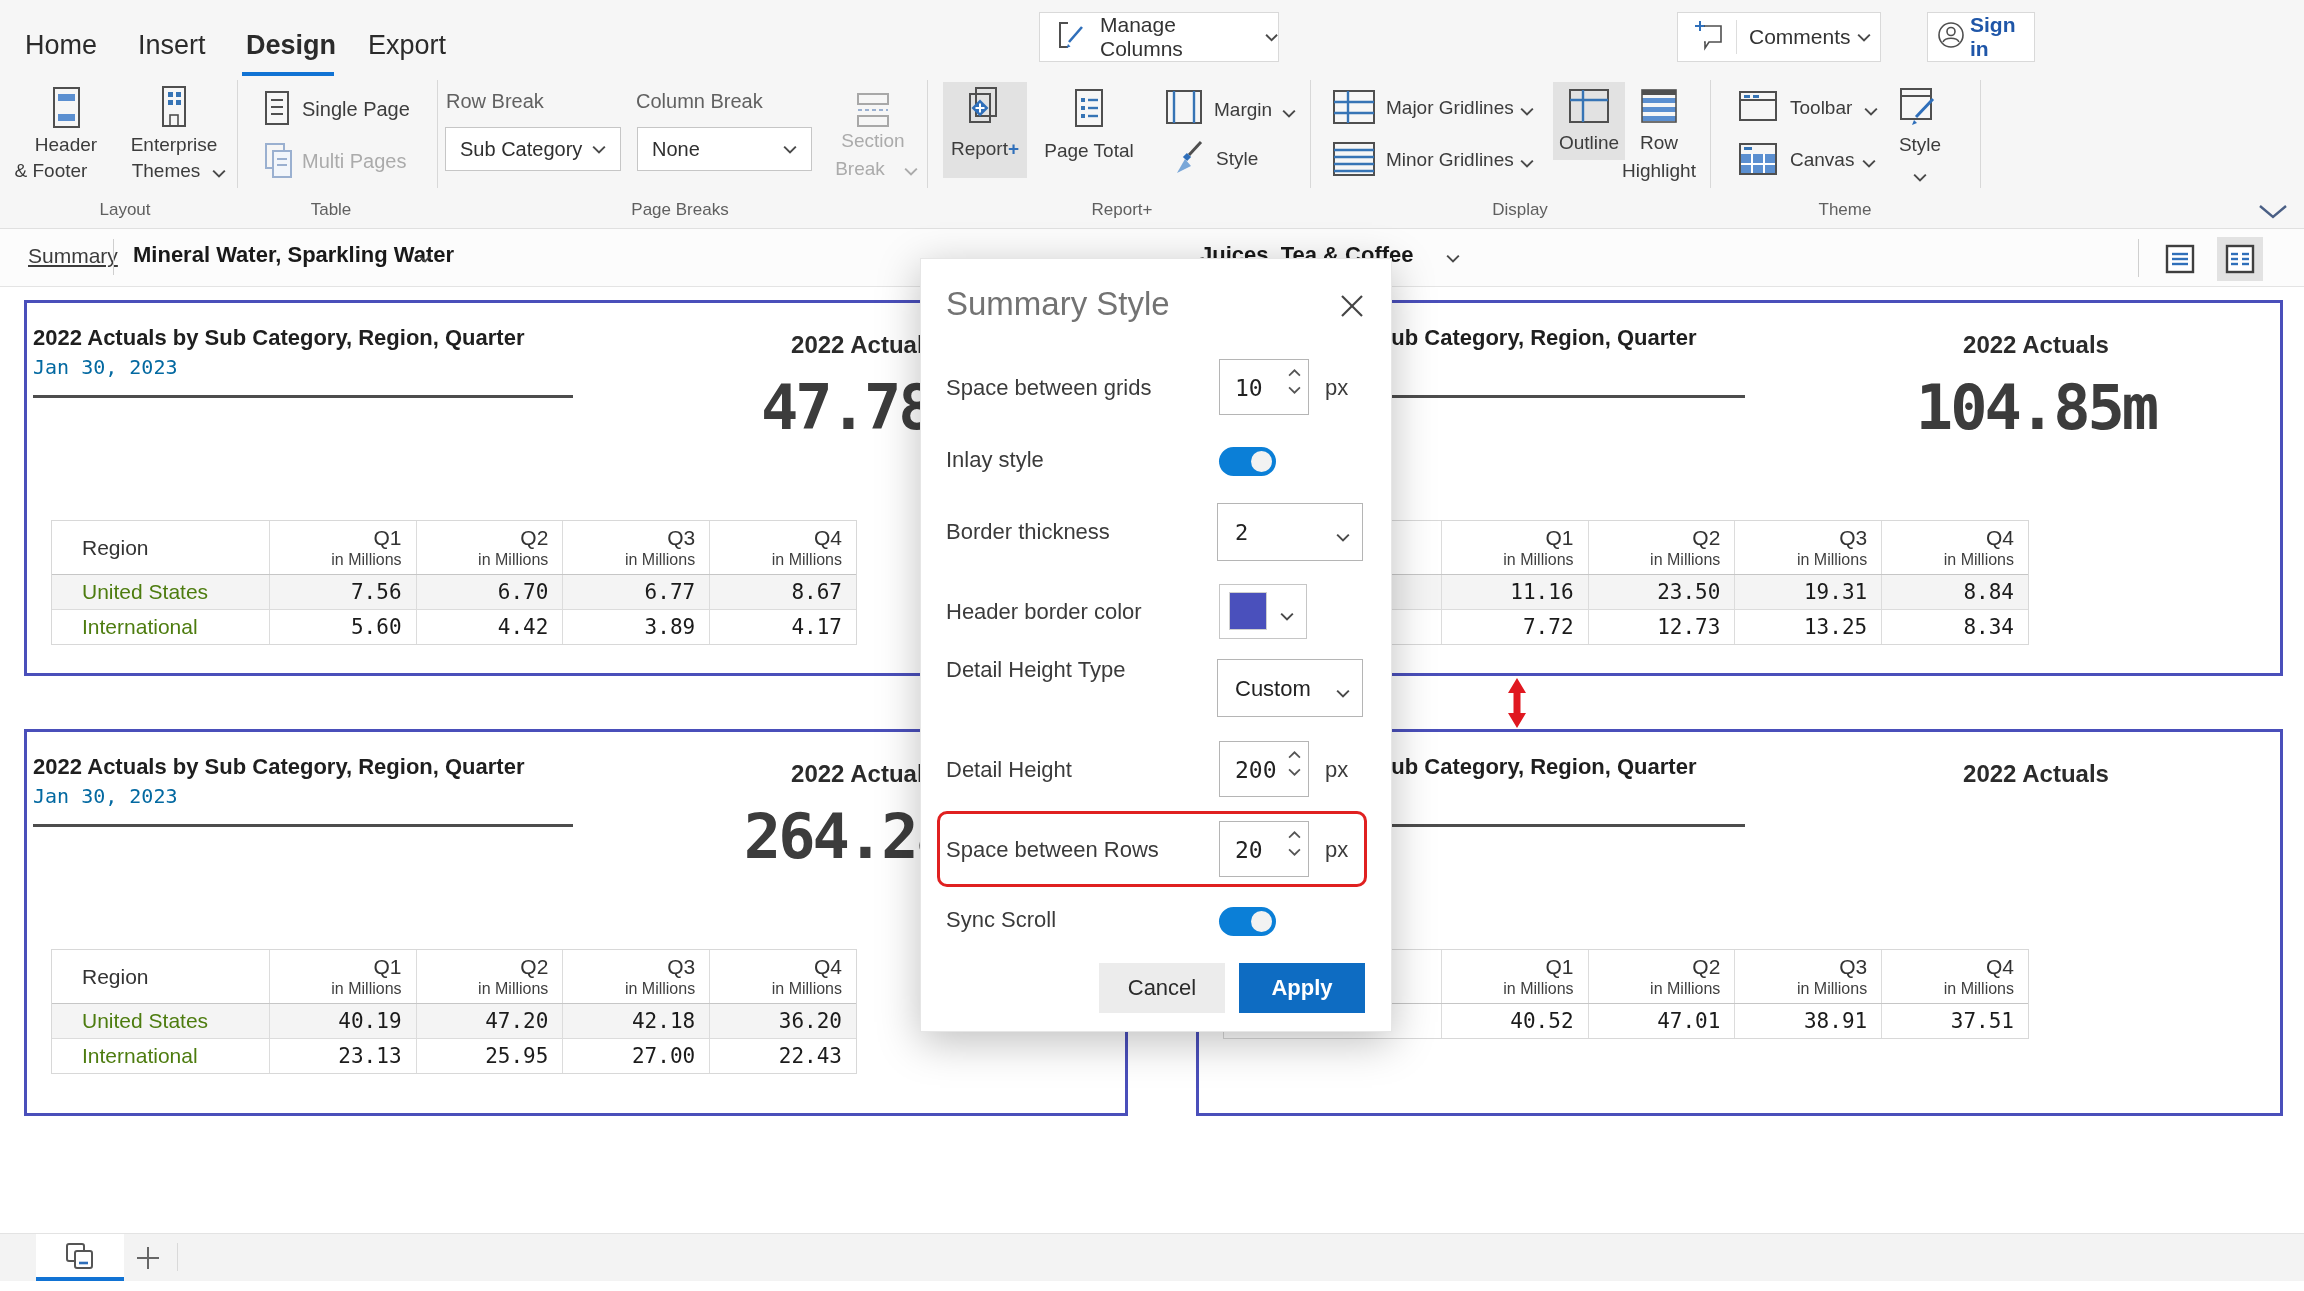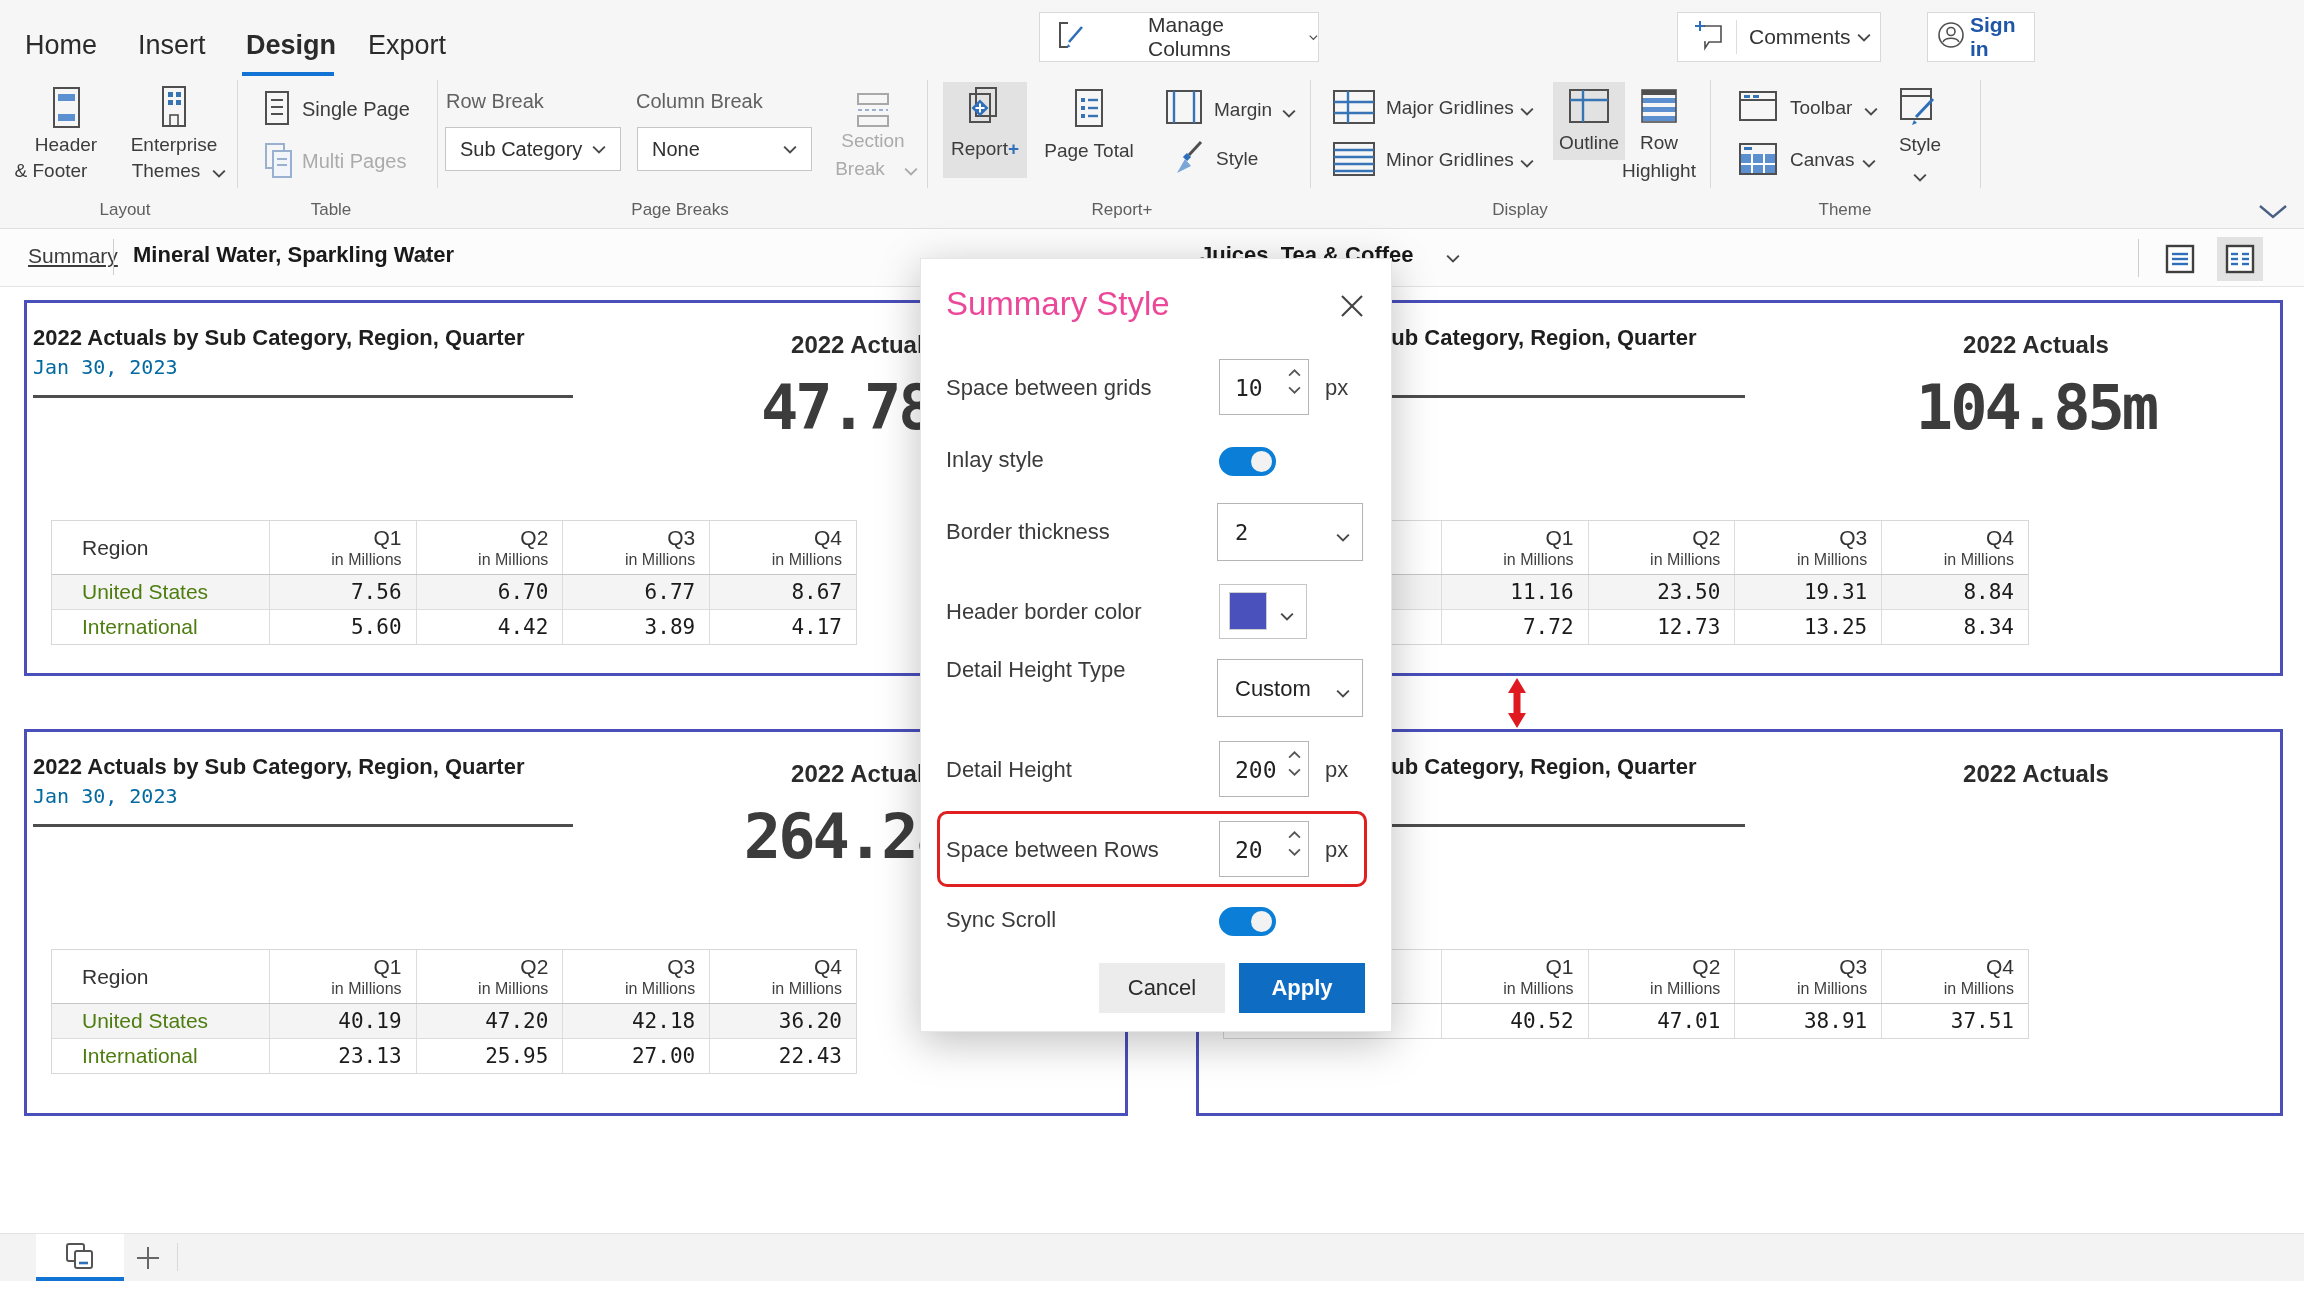--- a/index.html
+++ b/index.html
@@ -58,21 +58,21 @@
   .t-colhead-region{display:flex;align-items:center;padding-left:30px;font-size:21px;color:#333;}
   .t-data{height:34px;border-bottom:1px solid #dcdcdc;}
   .t-data:last-child{border-bottom:none;}
   .t-data.zebra{background:#f4f4f4;}
   .t-regioncell{font-size:21px;color:#4d7c0f;display:flex;align-items:center;padding-left:30px;}
   .t-numcell{font-family:"DejaVu Sans Mono",monospace;font-size:21px;color:#1b1b1b;text-align:right;padding:5px 14px 0 0;}
 
   
   #dialog{position:absolute;left:920px;top:258px;width:472px;height:774px;background:#fff;
           box-shadow:0 10px 40px rgba(0,0,0,.25);border:1px solid #e6e6e6;box-sizing:border-box;z-index:50;}
-  .dlg-title{position:absolute;left:25px;top:26px;font-size:33px;color:#ec4899;}
+  .dlg-title{position:absolute;left:25px;top:26px;font-size:33px;color:#737373;}
   .dlg-close{position:absolute;right:26px;top:34px;width:26px;height:26px;}
   .dlg-close svg line{stroke:#444;stroke-width:2.2;}
   .dlg-label{position:absolute;left:25px;font-size:22px;color:#3b3b3b;}
   .num-input{position:absolute;left:298px;width:90px;height:56px;border:1px solid #b5b5b5;background:#fff;box-sizing:border-box;}
   .num-val{position:absolute;left:15px;top:15px;font-family:"DejaVu Sans Mono",monospace;font-size:23px;color:#222;}
   .spinner{position:absolute;right:7px;top:9px;display:flex;flex-direction:column;gap:9px;align-items:center;}
   .spin{width:13px;height:8px;}
   .spin path{fill:none;stroke:#555;stroke-width:1.6;}
   .unit{position:absolute;left:404px;font-size:22px;color:#3b3b3b;}
   .dd-ctl{position:absolute;left:296px;width:146px;height:58px;border:1px solid #b5b5b5;background:#fff;box-sizing:border-box;}
@@ -340,21 +340,21 @@
         </svg>
     </div>
     <div class="abs ctr rbtn-label" style="left:1892px;top:134px;width:56px;">Style</div>
     <div class="abs" style="left:1913px;top:168px;"><svg class="chev" viewBox="0 0 12 7">
           <path d="M1 1l5 5 5-5"></path>
         </svg></div>
 
     <div class="grp-label" style="left:1780px;width:130px;">Theme</div>
     <div class="vsep" style="left:1980px;"></div>
 
-    <div class="topbtn" style="left:1039px;width:280px;gap:48px;">
+    <div class="topbtn" style="left:1039px;width:240px;">
       <span class="abs" style="position:relative;margin-left:14px;">
         <svg width="34" height="34" viewBox="0 0 34 34">
             <path class="ic-stroke" d="M14 5 H6 V29 H14"></path>
             <line x1="15" y1="24" x2="28" y2="9" stroke="#2f6fba" stroke-width="2.6"></line>
             <path d="M14 26 L12.5 30 L16.5 28.5 Z" fill="#2f6fba"></path>
           </svg>
       </span>
       <span class="lbl" style="margin-left:12px;">Manage Columns</span>
       <svg class="chev" style="margin-left:10px;" viewBox="0 0 12 7">
           <path d="M1 1l5 5 5-5"></path>

